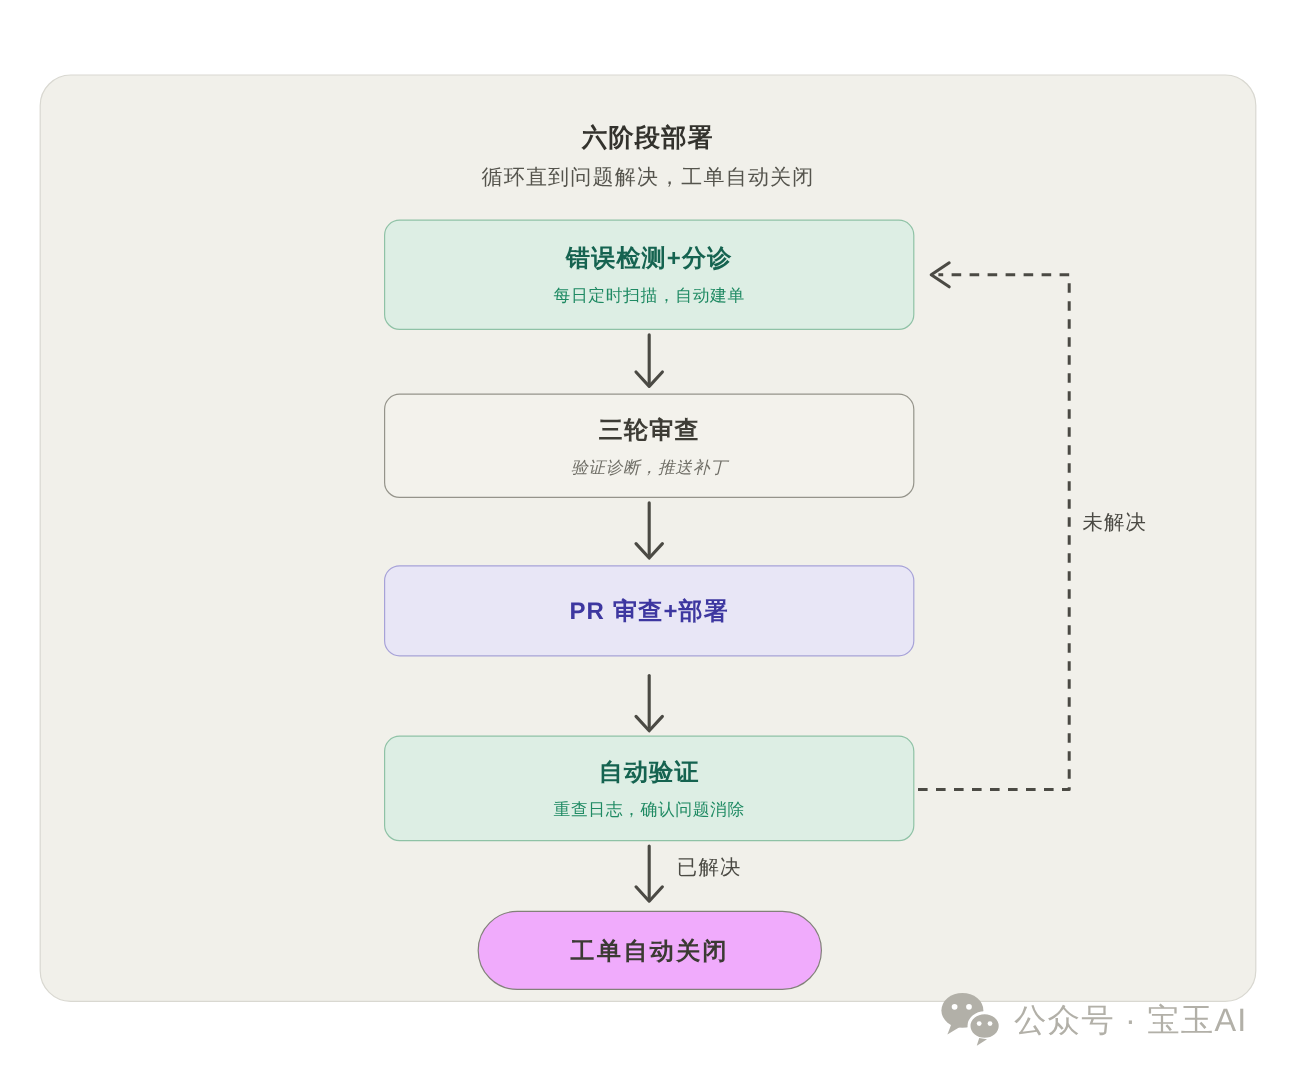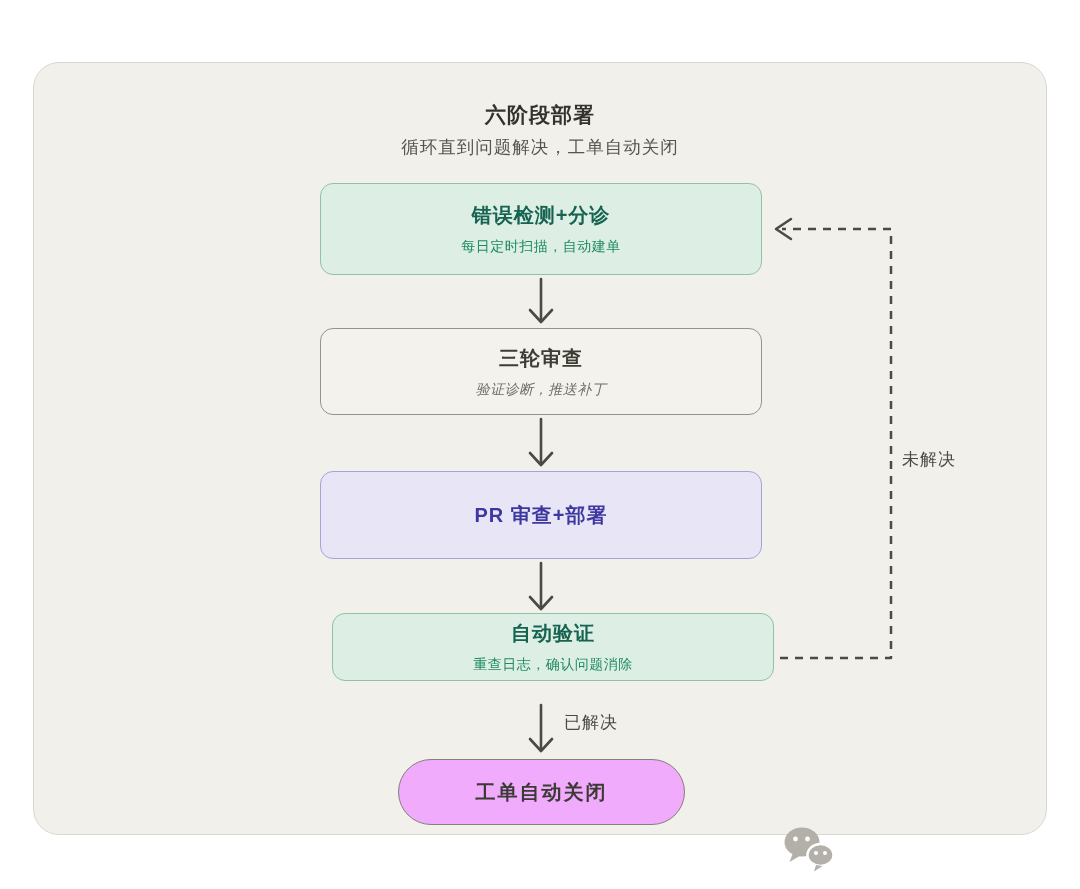--- a/index.html
+++ b/index.html
@@ -81,22 +81,22 @@
   .node.gray .node-title    { color: #3d3c35; }
   .node.gray .node-subtitle { color: #6f6e66; font-style: italic; }
   .node.purple {
     background: #e8e6f6;
     border: 1.5px solid #a7a2d8;
   }
   .node.purple .node-title   { color: #3d37a0; }
   .node.purple .node-subtitle{ color: #4e46b8; }
   #node-detect   { top: 120px; height: 92px; }
   #node-engineer { top: 265px; height: 87px; }
-  #node-pr       { top: 408px; height: 88px; }
-  #node-verify   { top: 550px; height: 68px; margin-left: 12px; }
+  #node-pr       { top: 408px; height: 76px; }
+  #node-verify   { top: 550px; height: 88px; }
   .end-node {
     position: absolute;
     left: 364px;
     top: 696px;
     width: 287px;
     height: 66px;
     box-sizing: border-box;
     background: #f0abfc;
     border: 1.5px solid #82817a;
     border-radius: 33px;
@@ -116,21 +116,21 @@
     height: 773px;
     pointer-events: none;
   }
   .edge-label {
     position: absolute;
     font-size: 17px;
     color: #4b4a44;
     letter-spacing: 1px;
   }
   #label-resolved   { left: 530px; top: 648px; }
-  #label-unresolved { left: 868px; top: 385px; }
+  #label-unresolved { left: 868px; top: 361px; }
   .watermark {
     position: absolute;
     left: 782px;
     top: 826px;
     display: flex;
     align-items: center;
     gap: 9px;
     color: #b2b0a8;
     font-size: 27px;
     letter-spacing: 1px;
@@ -201,15 +201,16 @@
     <svg width="54" height="48" viewBox="0 0 54 48">
       <ellipse cx="20" cy="16" rx="17.5" ry="14.5" fill="#b2b0a8"></ellipse>
       <path d="M11 27 L7.5 36 L18.5 29.5 Z" fill="#b2b0a8"></path>
       <circle cx="13.5" cy="13" r="2.4" fill="#ffffff"></circle>
       <circle cx="25.5" cy="13" r="2.4" fill="#ffffff"></circle>
       <ellipse cx="38.5" cy="29" rx="13" ry="11" fill="#b2b0a8" stroke="#ffffff" stroke-width="2.5"></ellipse>
       <path d="M34 39 L32 45.5 L40.5 40 Z" fill="#b2b0a8"></path>
       <circle cx="34" cy="27" r="2" fill="#ffffff"></circle>
       <circle cx="43" cy="27" r="2" fill="#ffffff"></circle>
     </svg>
+    <span>公众号 · 宝玉AI</span>
   </div>
 
 </div>
 
 </body></html>

